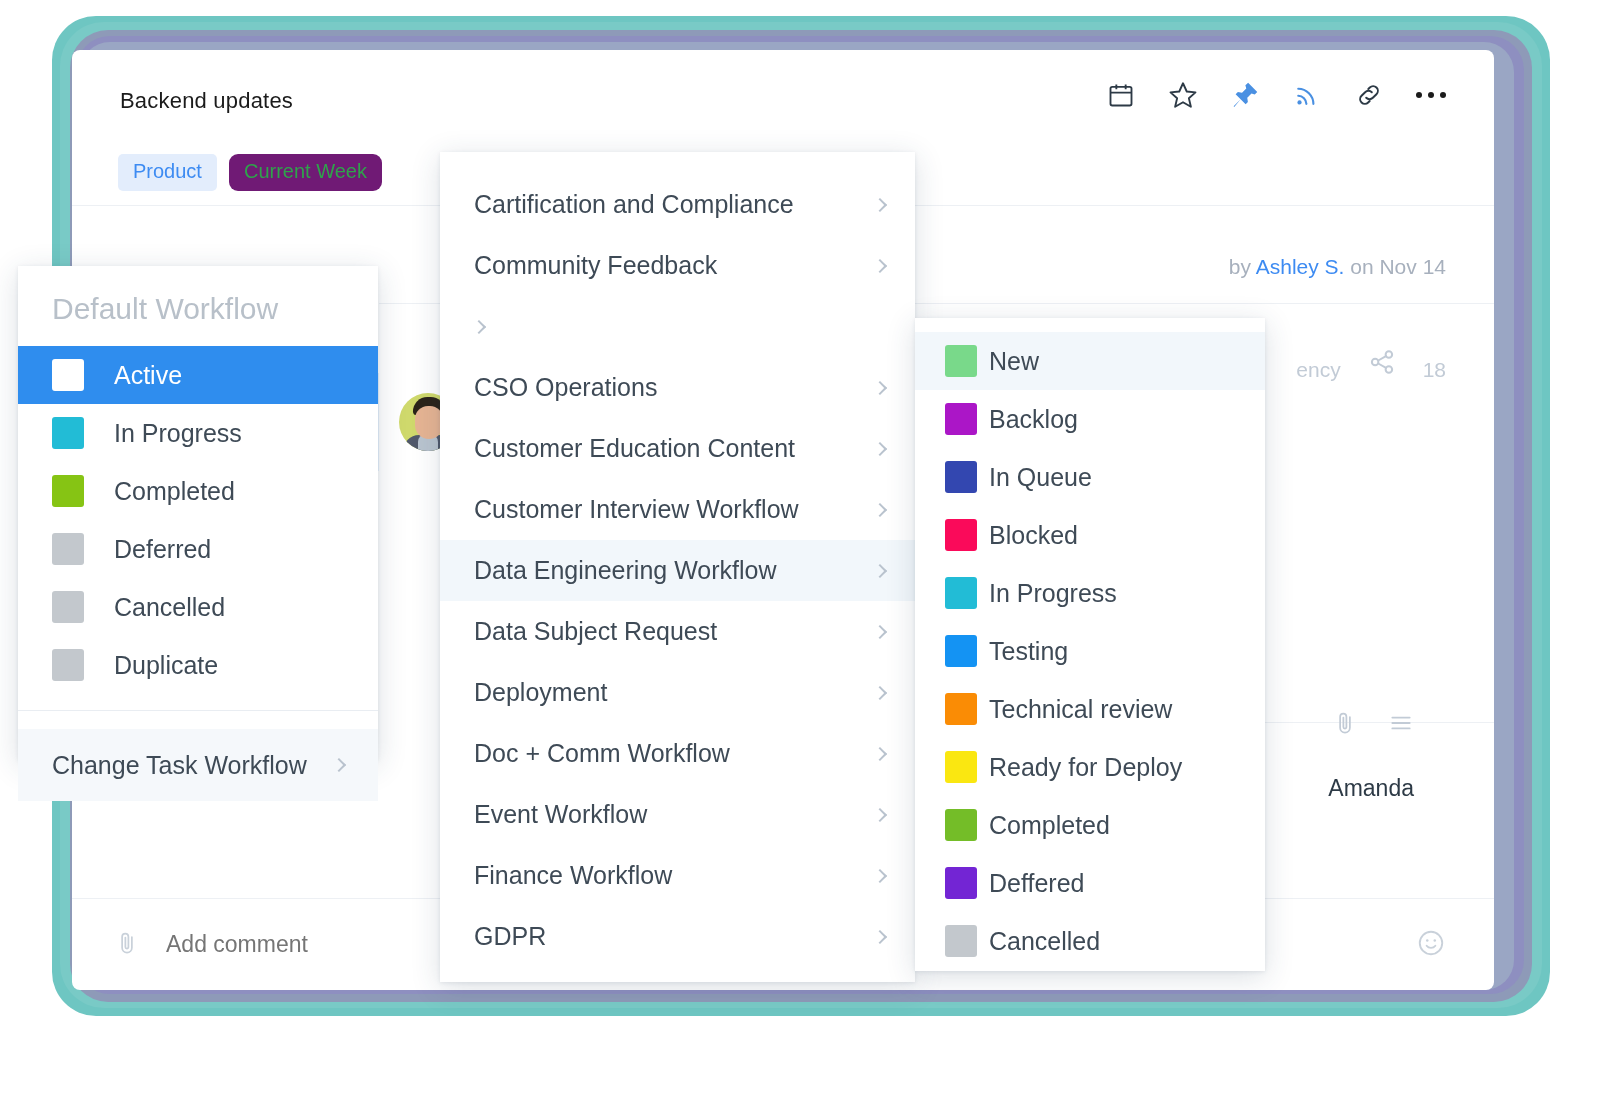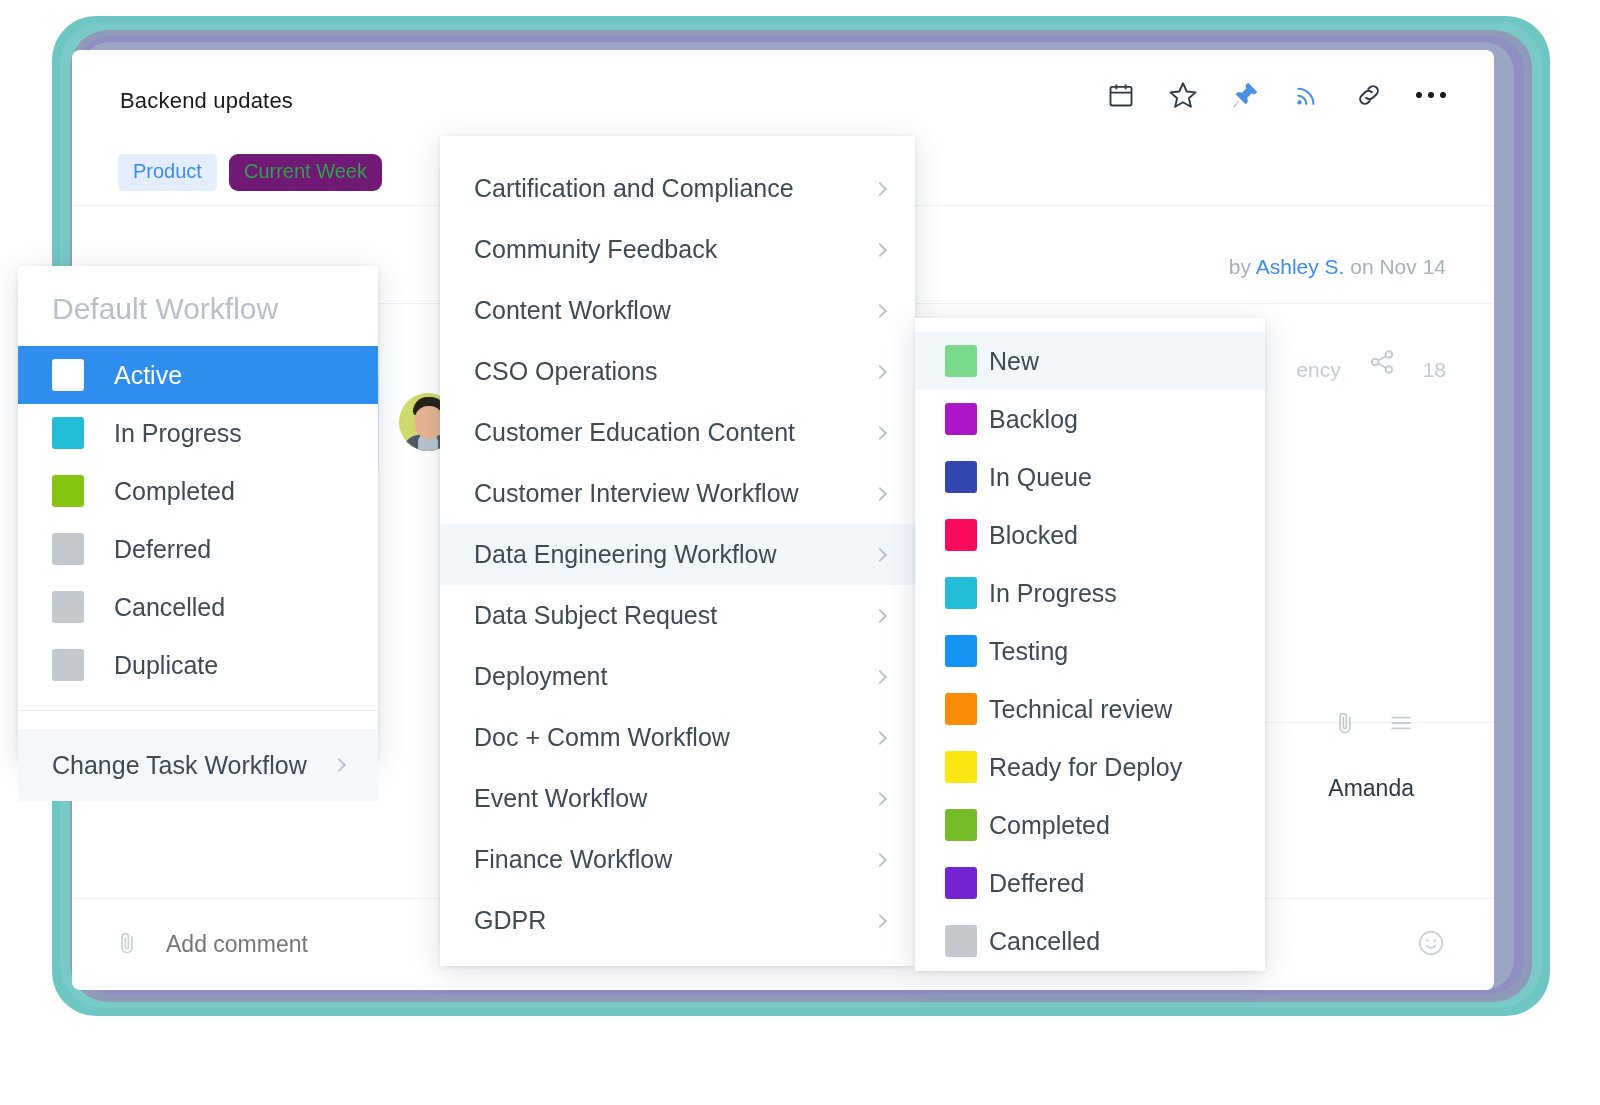--- a/index.html
+++ b/index.html
@@ -180,21 +180,21 @@
   .panel-footer .chev { margin-left: auto; }
 
   .chev {
     width: 10px; height: 10px;
     border-right: 2px solid #b9c3ce; border-top: 2px solid #b9c3ce;
     transform: rotate(45deg);
   }
 
   
   #panel-workflows {
-    left: 440px; top: 136px; width: 475px; height: 830px;
+    left: 440px; top: 152px; width: 475px; height: 830px;
     z-index: 7;
   }
   #panel-workflows .list { padding: 22px 0 20px; }
   .mi {
     display: flex; align-items: center;
     height: 61px; padding: 0 30px 0 34px;
     font-size: 25px; color: #3e4a56;
     cursor: pointer;
   }
   .mi.active { background: #f2f7fb; }
@@ -392,21 +392,20 @@
     <div class="list" id="workflow-list">
         <div class="mi">
           <span class="mi-text">Cartification and Compliance</span>
           <span class="chev"></span>
         </div>
         <div class="mi">
           <span class="mi-text">Community Feedback</span>
           <span class="chev"></span>
         </div>
         <div class="mi">
-          <span class="mi-text">Content Workflow</span>
           <span class="chev"></span>
         </div>
         <div class="mi">
           <span class="mi-text">CSO Operations</span>
           <span class="chev"></span>
         </div>
         <div class="mi">
           <span class="mi-text">Customer Education Content</span>
           <span class="chev"></span>
         </div>

